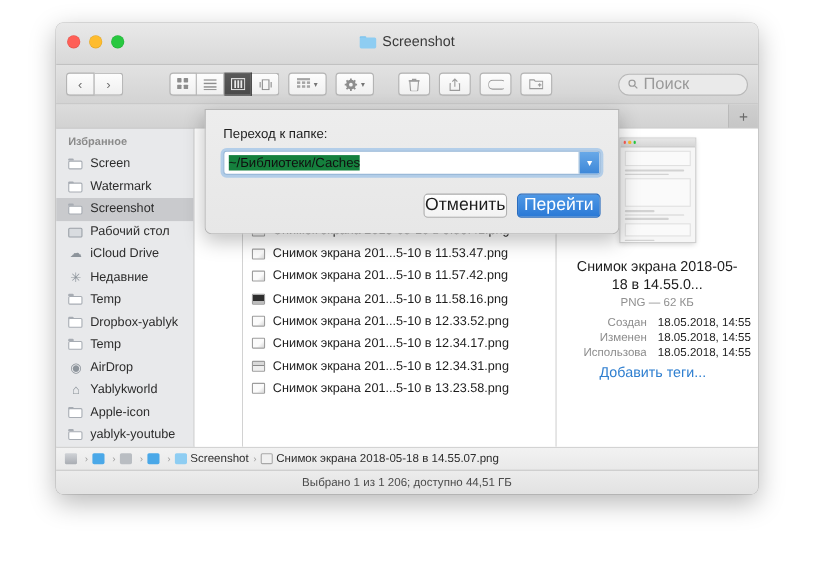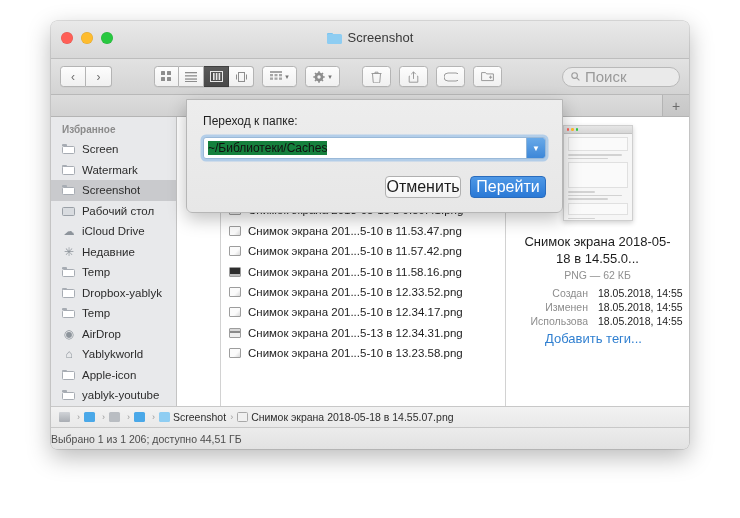--- a/index.html
+++ b/index.html
@@ -258,21 +258,21 @@
   .pb-ico.disk { background: linear-gradient(to bottom,#d0d3d7,#a9adb3); border-radius:1px; }
   .pb-ico.blue { background: #4aa8e8; }
   .pb-ico.home { background: #b9bdc2; }
   .pb-ico.folder { background: #8ecdf2; }
   .pb-ico.doc { background: #f0f0f0; border: 0.5px solid #a8a8a8; }
 
   .statusbar {
     height: 22px; flex: 0 0 auto;
     background: linear-gradient(to bottom, #ececec, #e2e2e2);
     border-top: 0.5px solid #c8c8c8;
-    display: flex; align-items: center; 
+    display: flex; align-items: center; justify-content: center;
     font-size: 10.5px; color: #4c4c4c;
   }
 
   
   .sheet {
     position: absolute;
     left: 135px; top: 78px;
     width: 377px; height: 114px;
     background: linear-gradient(to bottom, #ededed, #e7e7e7);
     border: 0.5px solid #b6b6b6;
@@ -579,21 +579,21 @@
           <div class="row">
             <span class="thumb lightdoc"></span>
             <span>Снимок экрана 201...5-10 в 12.33.52.png</span>
           </div>
           <div class="row">
             <span class="thumb lightdoc"></span>
             <span>Снимок экрана 201...5-10 в 12.34.17.png</span>
           </div>
           <div class="row">
             <span class="thumb strip"></span>
-            <span>Снимок экрана 201...5-13 в 12.34.31.png</span>
+            <span>Снимок экрана 201...5-10 в 12.34.31.png</span>
           </div>
           <div class="row">
             <span class="thumb lightdoc"></span>
             <span>Снимок экрана 201...5-10 в 13.23.58.png</span>
           </div>
         </div>
 
         <div class="preview">
           <div class="prev-thumb">
             <div class="pt-bar">

